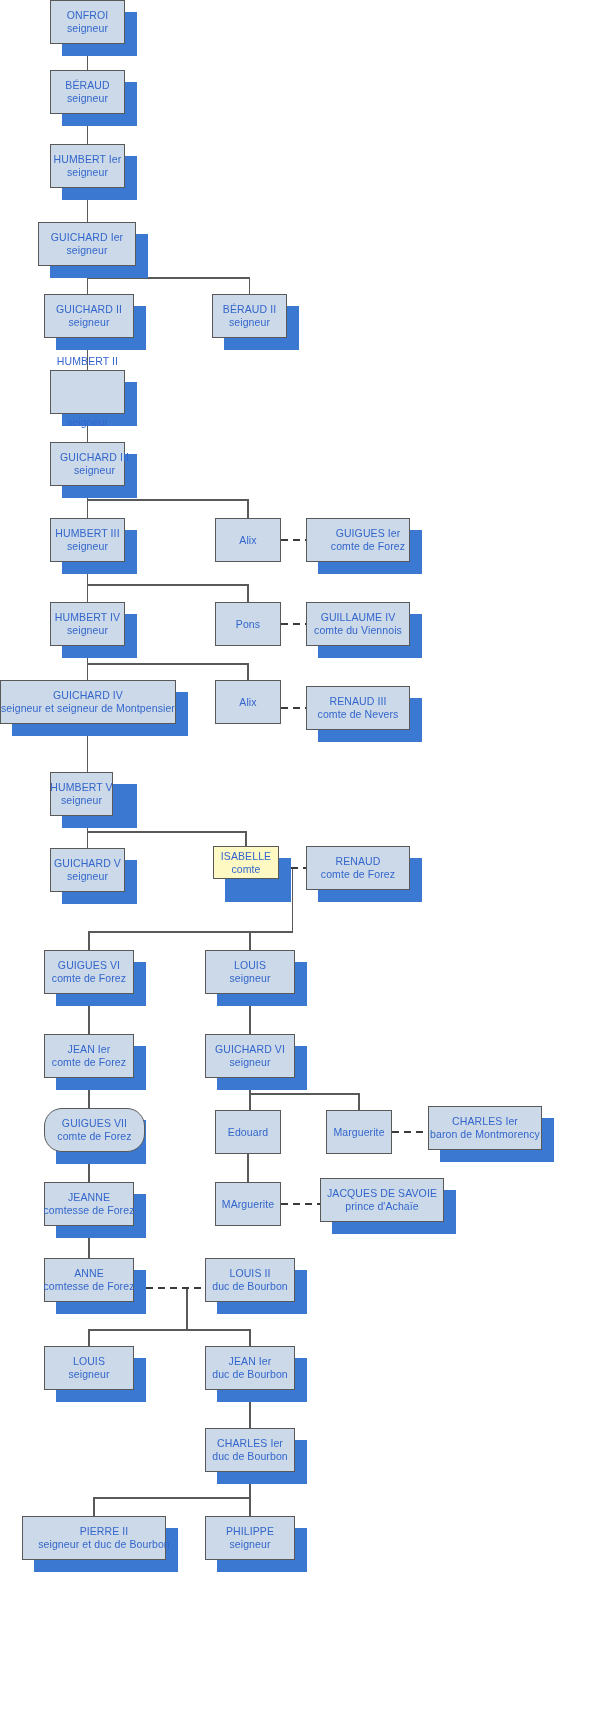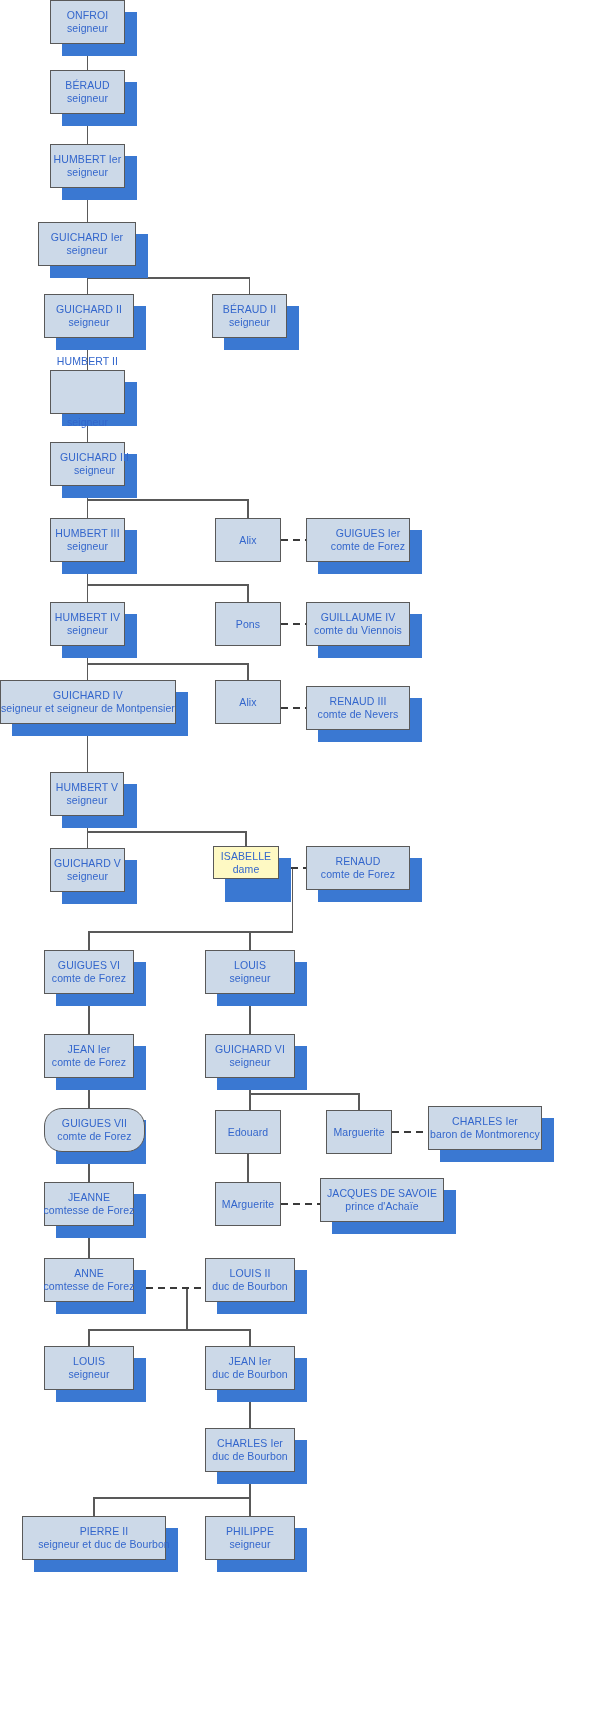--- a/index.html
+++ b/index.html
@@ -192,33 +192,33 @@
       </div>
       <div class="node" style="left: 215px; top: 680px; width: 66px; height: 44px; background: rgb(204, 217, 232); border-color: rgb(89, 89, 89); color: rgb(51, 102, 204);">
         <span class="l1">Alix</span>
       </div>
       <div class="shadow" style="left: 318px; top: 698px; width: 104px; height: 44px; background: rgb(58, 120, 210);"></div>
       <div class="node" style="left: 306px; top: 686px; width: 104px; height: 44px; background: rgb(204, 217, 232); border-color: rgb(89, 89, 89); color: rgb(51, 102, 204);">
         <span class="l1">RENAUD III</span>
         <span class="l2">comte de Nevers</span>
       </div>
       <div class="shadow" style="left: 62px; top: 784px; width: 75px; height: 44px; background: rgb(58, 120, 210);"></div>
-      <div class="node" style="left: 50px; top: 772px; width: 74px; height: 44px; background: rgb(204, 217, 232); border-color: rgb(89, 89, 89); color: rgb(51, 102, 204);">
+      <div class="node" style="left: 50px; top: 772px; width: 63px; height: 44px; background: rgb(204, 217, 232); border-color: rgb(89, 89, 89); color: rgb(51, 102, 204);">
         <span class="l1">HUMBERT V</span>
         <span class="l2">seigneur</span>
       </div>
       <div class="shadow" style="left: 62px; top: 860px; width: 75px; height: 44px; background: rgb(58, 120, 210);"></div>
       <div class="node" style="left: 50px; top: 848px; width: 75px; height: 44px; background: rgb(204, 217, 232); border-color: rgb(89, 89, 89); color: rgb(51, 102, 204);">
         <span class="l1">GUICHARD V</span>
         <span class="l2">seigneur</span>
       </div>
       <div class="shadow" style="left: 225px; top: 858px; width: 66px; height: 44px; background: rgb(58, 120, 210);"></div>
       <div class="node" style="left: 213px; top: 846px; width: 66px; height: 33px; background: #fef9c3; border-color: rgb(89, 89, 89); color: rgb(51, 102, 204);">
         <span class="l1">ISABELLE</span>
-        <span class="l2">dame</span>
+        <span class="l2">comte</span>
       </div>
       <div class="shadow" style="left: 318px; top: 858px; width: 104px; height: 44px; background: rgb(58, 120, 210);"></div>
       <div class="node" style="left: 306px; top: 846px; width: 104px; height: 44px; background: rgb(204, 217, 232); border-color: rgb(89, 89, 89); color: rgb(51, 102, 204);">
         <span class="l1">RENAUD</span>
         <span class="l2">comte de Forez</span>
       </div>
       <div class="shadow" style="left: 56px; top: 962px; width: 90px; height: 44px; background: rgb(58, 120, 210);"></div>
       <div class="node" style="left: 44px; top: 950px; width: 90px; height: 44px; background: rgb(204, 217, 232); border-color: rgb(89, 89, 89); color: rgb(51, 102, 204);">
         <span class="l1">GUIGUES VI</span>
         <span class="l2">comte de Forez</span>

